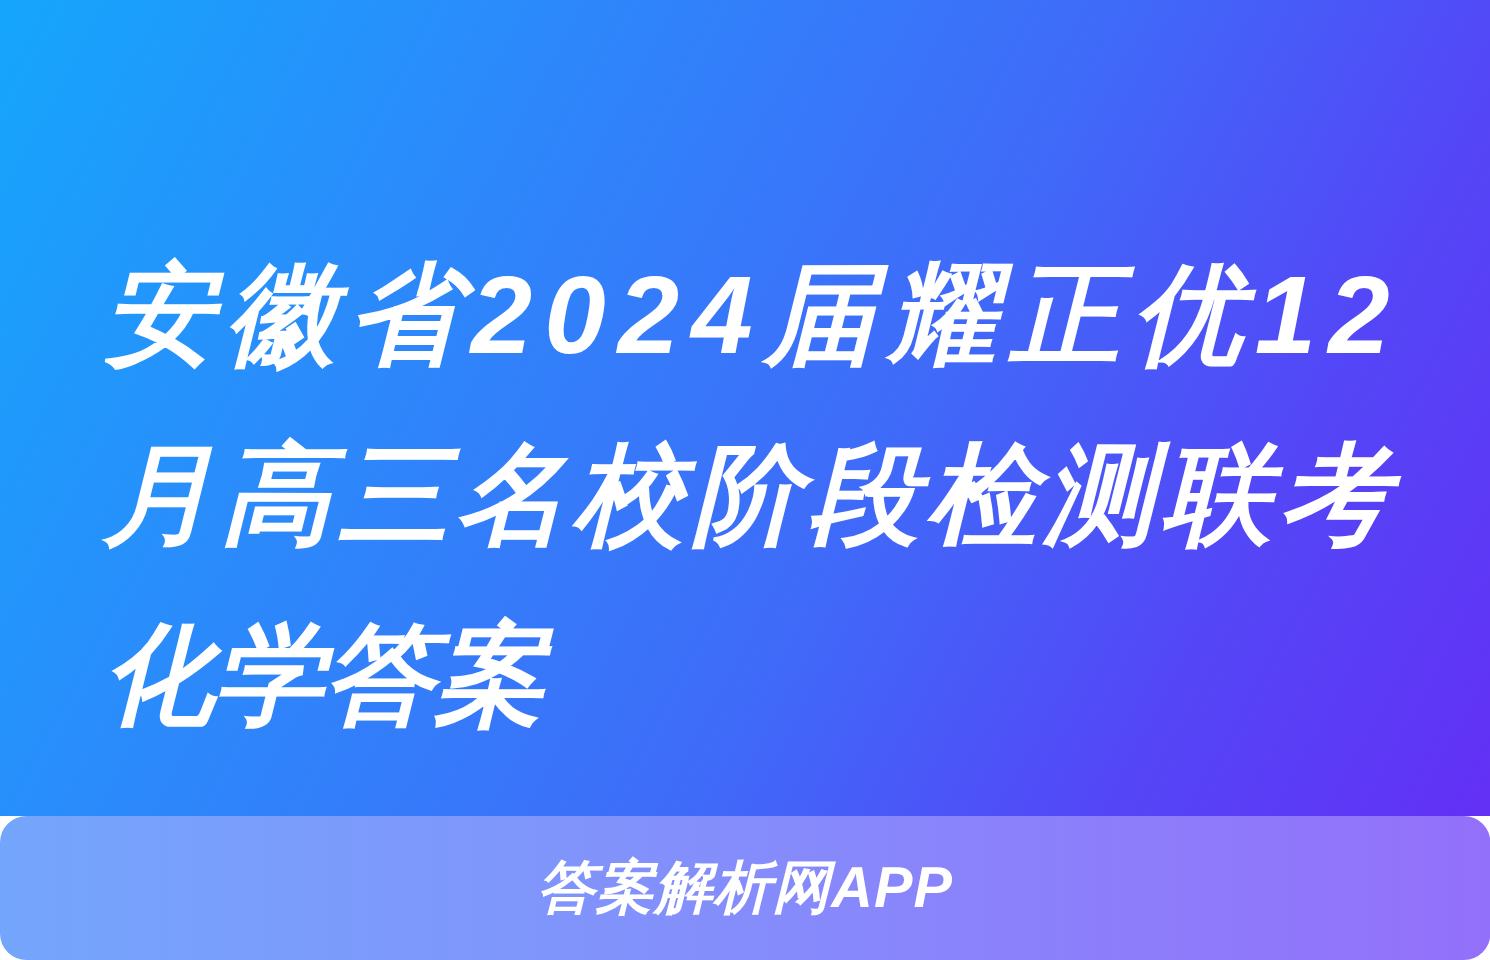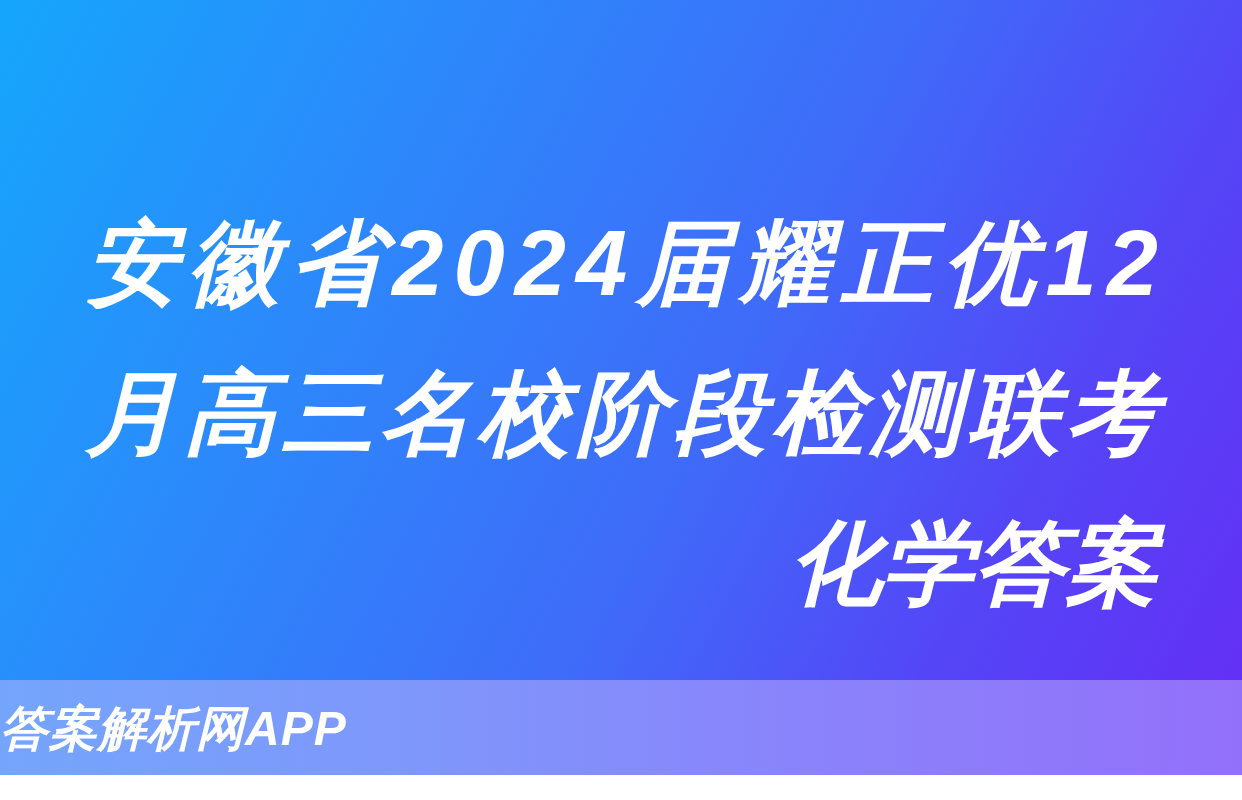--- a/index.html
+++ b/index.html
@@ -54,35 +54,36 @@
   .title-line.justified {
     display: flex;
     justify-content: space-between;
     width: 100%;
   }
   .title-line.justified > span {
     display: inline-block;
   }
 
   .title-line.centered {
-    text-align: right;
+    text-align: left;
     width: 100%;
   }
 
   
   .footer-band {
     position: absolute;
     left: 0;
     top: 680px;
     width: 1242px;
-    height: 95px;
+    height: 120px;
     background: linear-gradient(90deg, #74a5fc 0%, #7f96fb 35%, #8a83fb 65%, #9370fa 100%);
     display: flex;
     align-items: center;
-    justify-content: flex-start;
+    justify-content: center;
+    border-radius: 22px;
   }
 
   .footer-text {
     color: #ffffff;
     font-family: "Liberation Sans", "DejaVu Sans", sans-serif;
     font-weight: 700;
     font-style: italic;
     font-size: 48px;
     line-height: 56px;
     letter-spacing: 1px;

